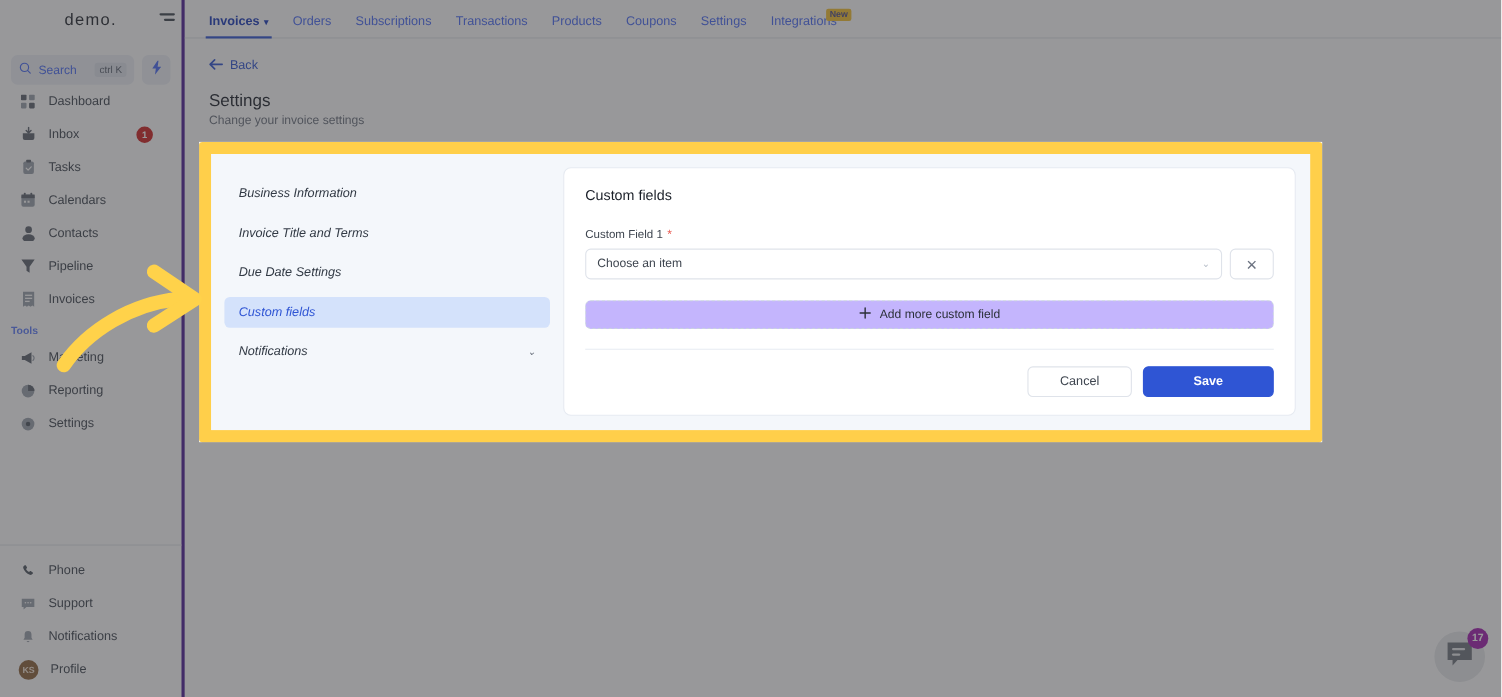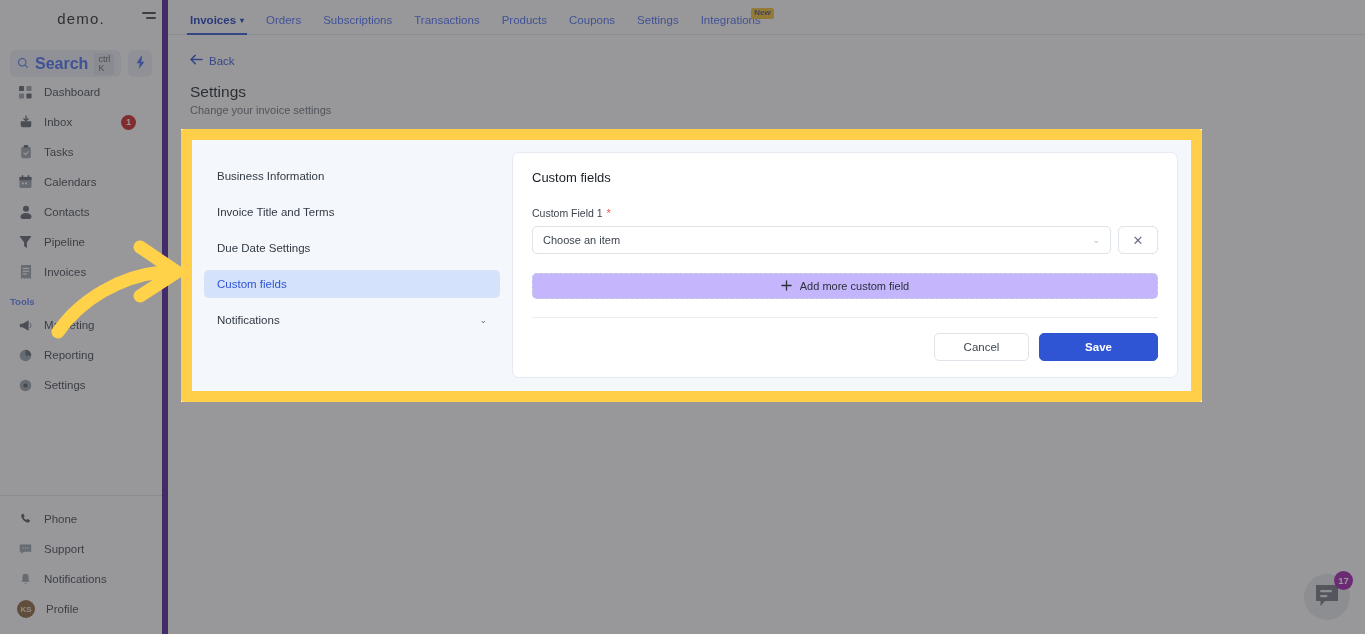--- a/index.html
+++ b/index.html
@@ -7,38 +7,38 @@
     width: 1365px; height: 634px;
     font-family: "Liberation Sans", sans-serif;
     overflow: hidden;
     background: #ffffff;
   }
   #root { position: relative; width: 1365px; height: 634px; background:#fff; }
 
   
   .sidebar {
     position: absolute; left:0; top:0; width:168px; height:634px;
-    background:#ffffff; border-right:6px solid #4c1d95;
+    background:#ffffff; border-right:3px solid #4c1d95;
     display:flex; flex-direction:column;
   }
   .brand {
     height:36px; display:flex; align-items:center; justify-content:center;
     position:relative;
   }
   .brand-text {
     font-size:15px; letter-spacing:1.2px; color:#20252c; font-weight:400;
   }
   .search-row {
     display:flex; align-items:center; gap:7px; padding:0 10px; margin-top:14px;
   }
   .search-box {
     flex:1; height:27px; background:#eef1f7; border-radius:6px;
     display:flex; align-items:center; padding:0 7px; gap:6px;
   }
-  .search-label { font-size:16px; color:#4a6cf7; flex:1;font-weight:bold; }
+  .search-label { font-size:11px; color:#4a6cf7; flex:1; }
   .kbd {
     font-size:9px; background:#dfe3ec; color:#59616e;
     border-radius:3px; padding:2px 4px; line-height:1;
   }
   .bolt-box {
     width:26px; height:27px; background:#eef1f7; border-radius:6px;
     display:flex; align-items:center; justify-content:center;
   }
   .sec-label {
     font-size:9.5px; color:#5c7cfa; font-weight:700; padding:9px 0 3px 10px;
@@ -104,21 +104,21 @@
   .page-sub { font-size:11px; color:#6b727e; margin-top:3px; }
 
   
   .hl-wrap {
     position:absolute; left:181px; top:129px; width:1021px; height:273px;
     border:11px solid #ffcf4a; border-radius:3px; background:#f4f7fb;
   }
   .panel-inner {
     position:absolute; inset:0; display:flex; background:#f4f7fb;
   }
-  .settings-nav { width:320px; padding:22px 12px 0 12px; }
+  .settings-nav { width:320px; padding:22px 12px 0 12px;font-style:italic; }
   .snav-item {
     height:28px; display:flex; align-items:center; justify-content:space-between;
     padding:0 13px; border-radius:5px; font-size:11.5px; color:#323a45;
     margin-bottom:8px; cursor:pointer;
   }
   .snav-item.sel { background:#d4e2fb; color:#2f55d4; }
   .snav-chev { font-size:9px; color:#6b727e; }
 
   .card {
     flex:1; background:#ffffff; border:1px solid #e6eaf1; border-radius:7px;

